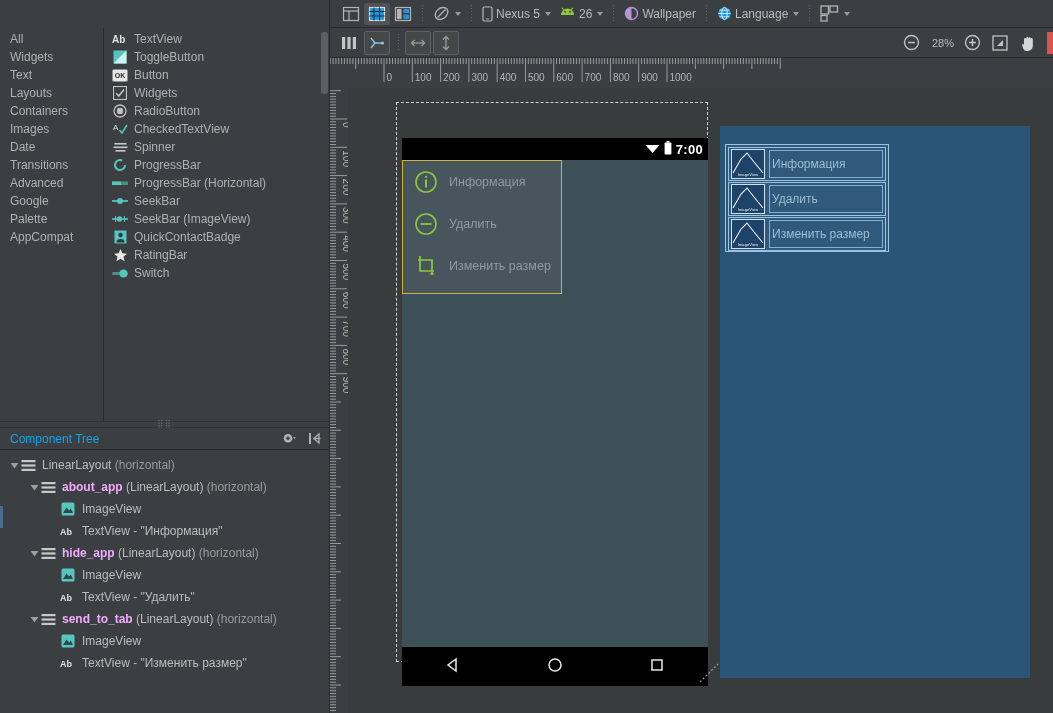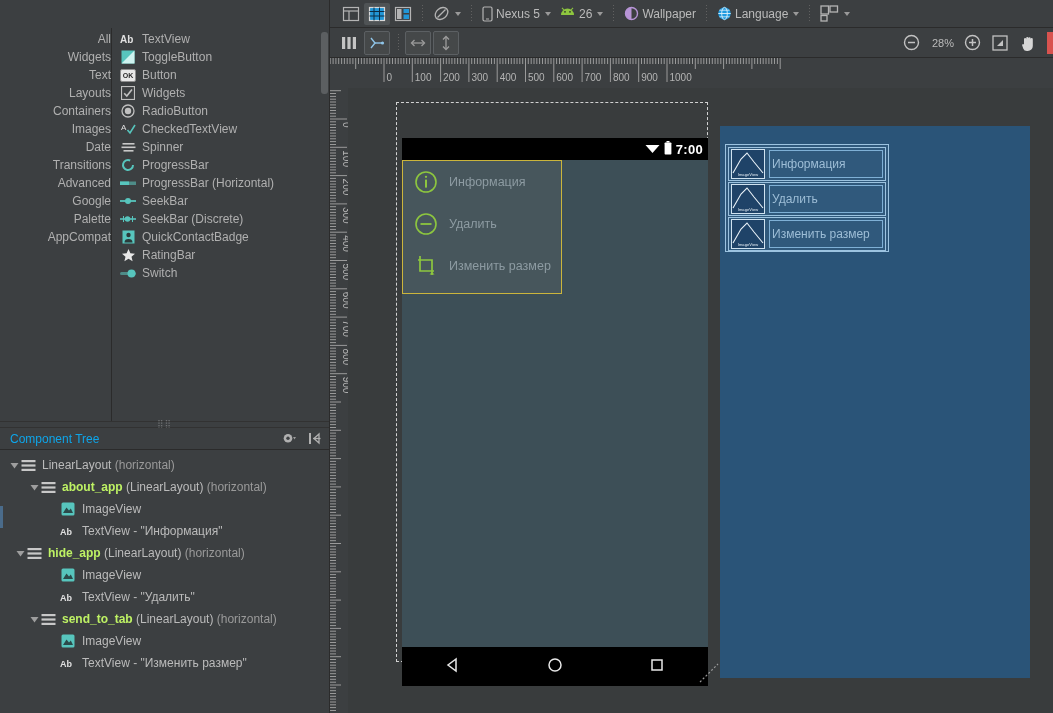--- a/index.html
+++ b/index.html
@@ -23,25 +23,24 @@
   .hdr-icons { display: flex; align-items: center; gap: 10px; }
   .hdr-ico { width: 16px; height: 16px; display: flex; align-items: center; justify-content: center; cursor: pointer; }
 
   
   #palette-body {
     position: absolute; top: 28px; left: 0; width: 329px; height: 393px;
     display: flex;
     background: #3c3f41;
   }
   #palette-groups {
-    width: 112px; height: 100%;
+    width: 104px; height: 100%;
     background: #3c3f41;
     border-right: 1px solid #2b2b2b;
     padding-top: 2px;
-    text-align: right;
   }
   .group-item {
     height: 18px; line-height: 18px; padding-left: 10px;
     font-size: 12px; color: #b0b0b0; cursor: pointer; white-space: nowrap;
   }
   #palette-items {
     flex: 1; height: 100%; position: relative;
     background: #3c3f41; padding-top: 2px; overflow: hidden;
   }
   .pitem {
@@ -72,21 +71,21 @@
   }
   #tree-header .panel-title { font-size: 12px; }
   #tree-body {
     position: absolute; top: 451px; left: 0; width: 329px; height: 262px;
     background: #3c3f41; padding-top: 3px; overflow: hidden;
   }
   .trow { height: 22px; display: flex; align-items: center; cursor: pointer; white-space: nowrap; }
   .tarrow { width: 12px; flex: 0 0 12px; display: flex; align-items: center; justify-content: center; }
   .tico { width: 16px; flex: 0 0 16px; margin-right: 6px; display: flex; align-items: center; justify-content: center; }
   .tlabel { font-size: 12px; color: #bbbbbb; }
-  .tlabel .bold { font-weight: bold; color: #bef264; }
+  .tlabel .bold { font-weight: bold; color: #f0abfc; }
   .tlabel .dim { color: #9a9a9a; }
   .tree-left-mark { position: absolute; left: 0; top: 55px; width: 3px; height: 22px; background: #4a6b8a; }
   #toolbar-top {
     position: absolute; left: 0; top: 0; width: 1053px; height: 28px;
     background: #3c3f41; border-bottom: 1px solid #2b2b2b;
     display: flex; align-items: center;
   }
   .tb-spacer { flex: 1; }
   .tb-sep { width: 1px; height: 18px; margin: 0 6px;
             background: repeating-linear-gradient(to bottom, #616161 0 1px, transparent 1px 3px); }
@@ -431,21 +430,21 @@
           </div>
           <div class="pitem">
             <span class="pico">
               <svg width="16" height="10" viewBox="0 0 16 10">
                 <line x1="0" y1="5" x2="16" y2="5" stroke="#57c5bd" stroke-width="1.6"></line>
                 <rect x="3" y="2" width="1" height="6" fill="#57c5bd"></rect>
                 <rect x="12" y="2" width="1" height="6" fill="#57c5bd"></rect>
                 <circle cx="7.5" cy="5" r="2.8" fill="#57c5bd"></circle>
               </svg>
             </span>
-            <span>SeekBar (Discrete)</span>
+            <span>SeekBar (ImageView)</span>
           </div>
           <div class="pitem">
             <span class="pico">
               <svg width="13" height="14" viewBox="0 0 13 14">
                 <rect x="0.5" y="0.5" width="12" height="13" fill="#57c5bd"></rect>
                 <circle cx="6.5" cy="5" r="2.2" fill="#2b3a3a"></circle>
                 <path d="M2.5 12.5 a4 3.4 0 0 1 8 0 z" fill="#2b3a3a"></path>
               </svg>
             </span>
             <span>QuickContactBadge</span>
@@ -539,21 +538,21 @@
         </div>
         <div class="trow" style="padding-left: 48px;">
           <span class="tarrow"></span>
           <span class="tico">
             <svg width="16" height="13" viewBox="0 0 16 13">
               <text x="0" y="10" font-family="Liberation Sans" font-size="9" font-weight="bold" fill="#e0e0e0">Ab</text>
             </svg>
           </span>
           <span class="tlabel">TextView - "Информация"</span>
         </div>
-        <div class="trow" style="padding-left: 14px;">
+        <div class="trow" style="padding-left: 28px;">
           <span class="tarrow">
             <svg width="9" height="9" viewBox="0 0 9 9">
               <path d="M0.5 2 L8.5 2 L4.5 7.5 Z" fill="#9e9e9e"></path>
             </svg>
           </span>
           <span class="tico">
             <svg width="15" height="13" viewBox="0 0 15 13">
               <rect x="0.5" y="1" width="14" height="2.2" fill="#c8c8c8"></rect>
               <rect x="0.5" y="5.4" width="14" height="2.2" fill="#c8c8c8"></rect>
               <rect x="0.5" y="9.8" width="14" height="2.2" fill="#c8c8c8"></rect>

